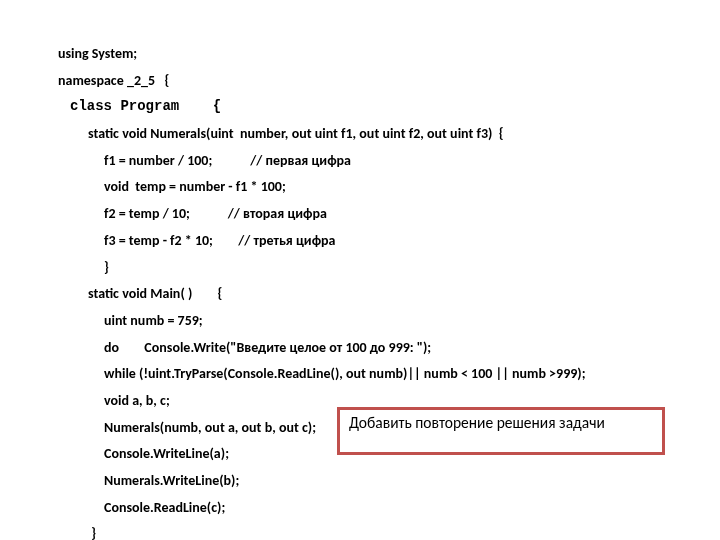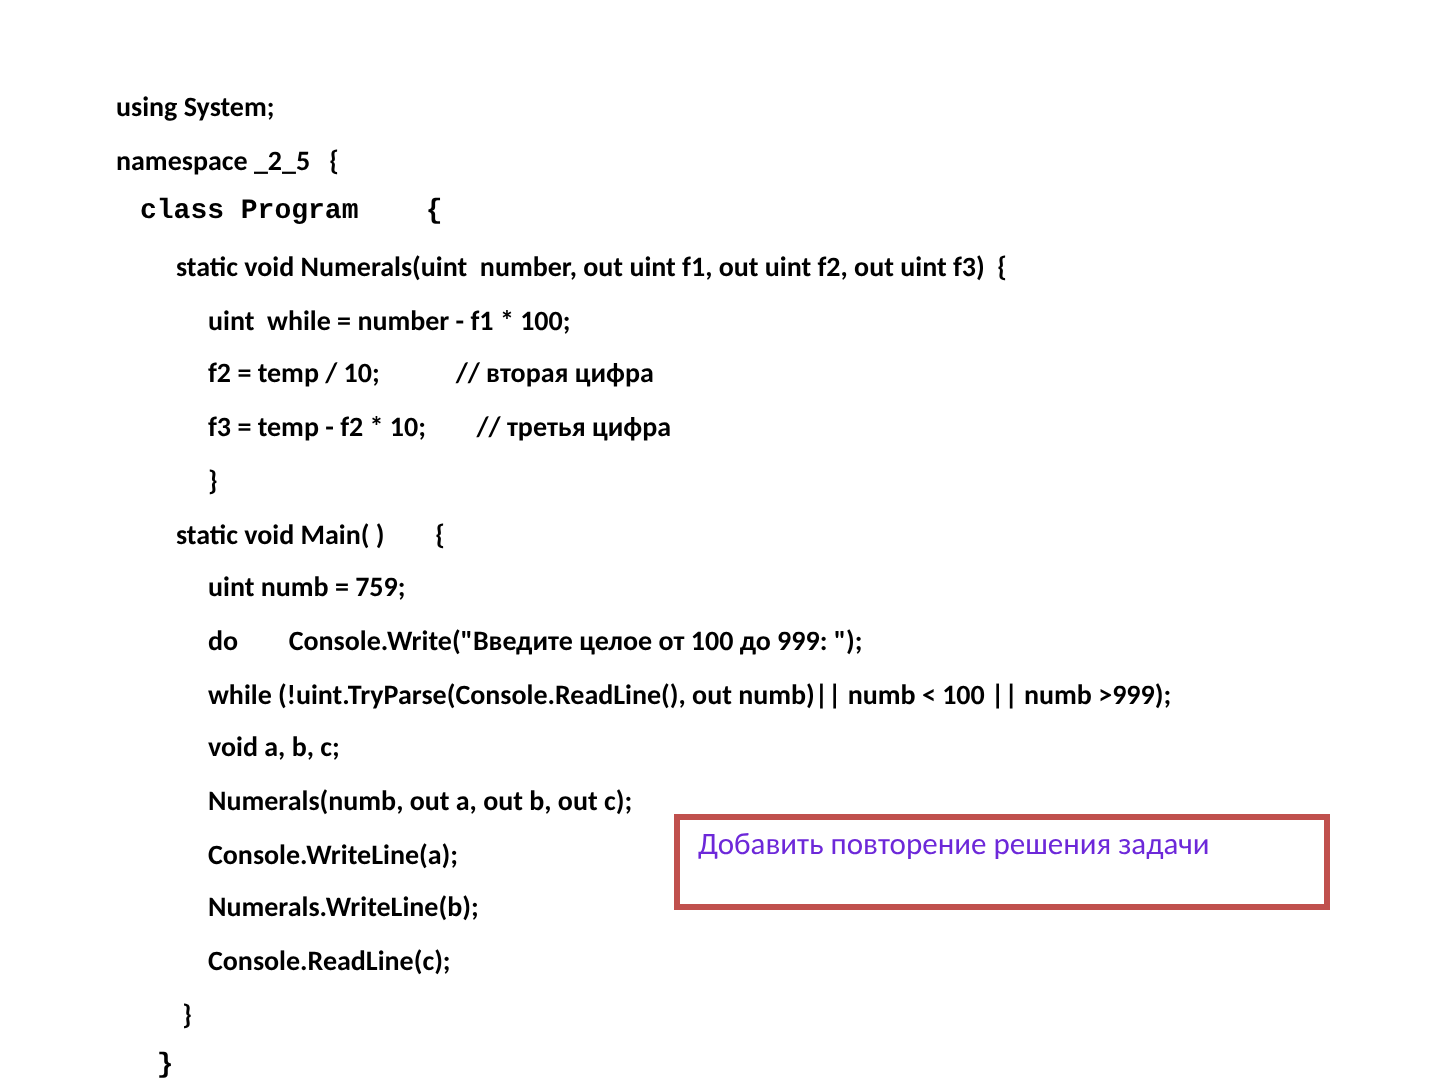--- a/index.html
+++ b/index.html
@@ -22,33 +22,34 @@
     .annotation-box {
       position: absolute;
       left: 322px;
       top: 392px;
       width: 328px;
       height: 48px;
       border: 3px solid #c0504d;
       padding: 3px 8px 3px 4px;
       font-weight: normal;
       font-size: 15.5px;
-      color: #6d28d9;
+      color: #000000;
       line-height: 1.25;
     }
   </style>
 </head>
 <body>
 
 <div>
   <div class="code-line">using System;</div>
   <div class="code-line">namespace _2_5   {</div>
   <div class="code-line i1">class Program    {</div>
   <div class="code-line i2">static void Numerals(uint  number, out uint f1, out uint f2, out uint f3)  {</div>
-  <div class="code-line i3">uint  while = number - f1 * 100;</div>
+  <div class="code-line i3">f1 = number / 100;            // первая цифра</div>
+  <div class="code-line i3">void  temp = number - f1 * 100;</div>
   <div class="code-line i3">f2 = temp / 10;            // вторая цифра</div>
   <div class="code-line i3">f3 = temp - f2 * 10;        // третья цифра</div>
   <div class="code-line i3">}</div>
   <div class="code-line i2">static void Main( )        {</div>
   <div class="code-line i3">uint numb = 759;</div>
   <div class="code-line i3">do        Console.Write("Введите целое от 100 до 999: ");</div>
   <div class="code-line i3">while (!uint.TryParse(Console.ReadLine(), out numb)|| numb &lt; 100 || numb &gt;999);</div>
   <div class="code-line i3">void a, b, c;</div>
   <div class="code-line i3">Numerals(numb, out a, out b, out c);</div>
   <div class="code-line i3">Console.WriteLine(a);</div>

